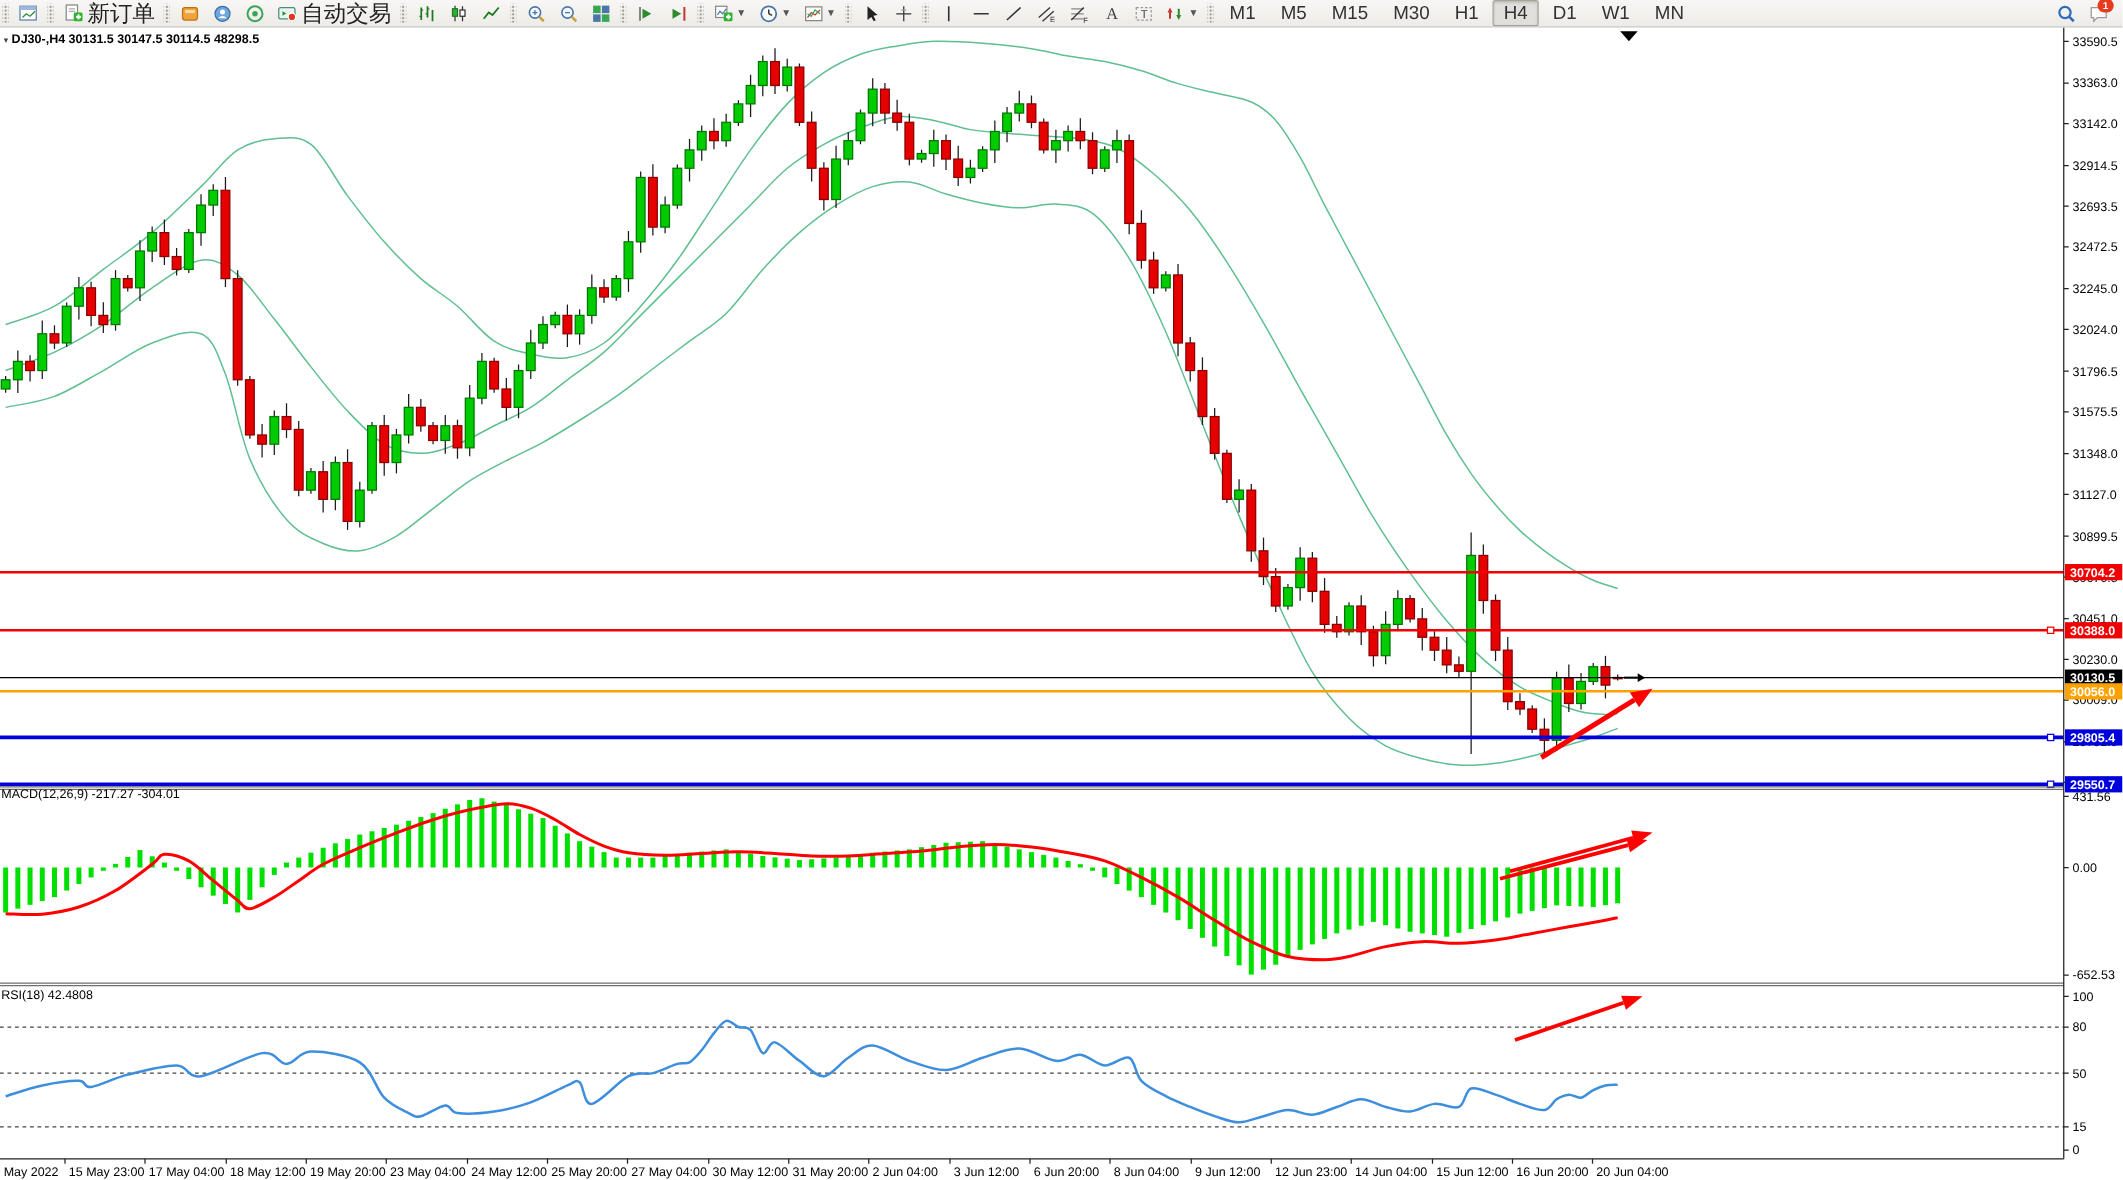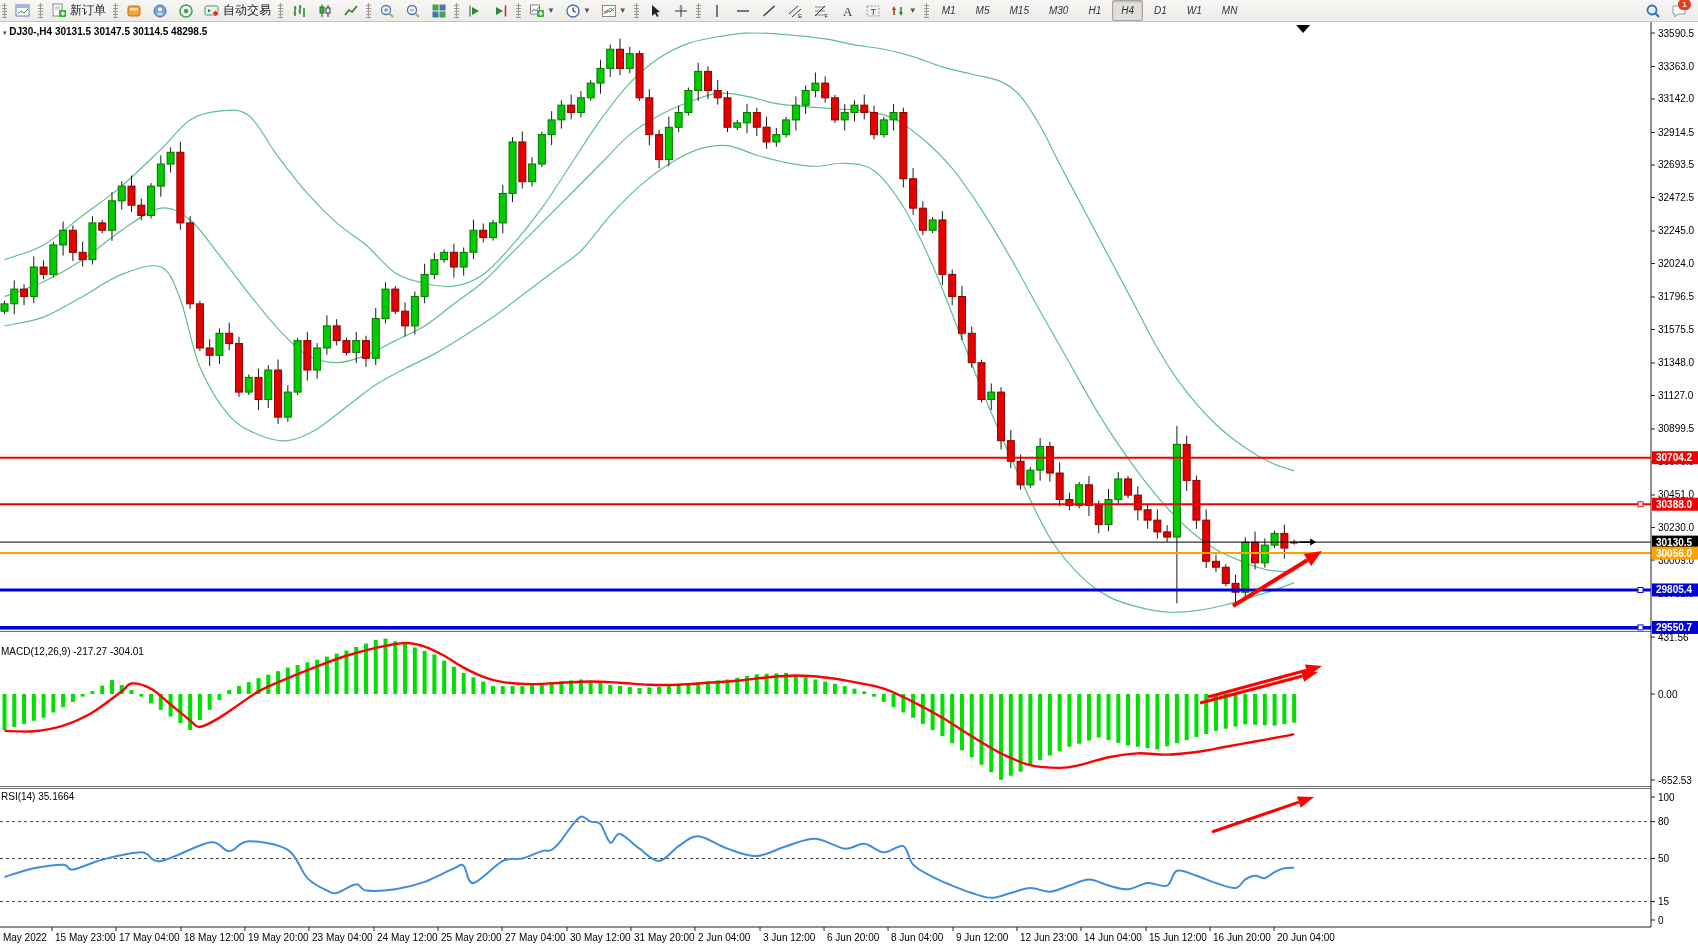--- a/index.html
+++ b/index.html
@@ -6,34 +6,34 @@
     font-family:"Liberation Sans",sans-serif;-webkit-font-smoothing:none;}
   
   #toolbar{position:absolute;left:0;top:0;width:1698px;height:21px;
     background:linear-gradient(#f8f7f5,#ecebe8);border-bottom:1px solid #c9c6c0;
     display:flex;align-items:center;white-space:nowrap;}
   .grip{width:5px;height:15px;margin:0 3px 0 2px;
     background-image:radial-gradient(circle,#9a988f 1px,transparent 1.2px);
     background-size:3px 3px;background-position:1px 1px;flex:0 0 auto;}
   .tbtn{height:19px;display:inline-flex;align-items:center;padding:0 3px;margin:0 1px;
     border:1px solid transparent;border-radius:2px;color:#222;font-size:12px;flex:0 0 auto;cursor:default;}
-  .tbtn .lbl{margin-left:3px;font-size:12px;}
+  .tbtn .lbl{margin-left:3px;font-size:18px;}
   .tbtn .caret{font-size:8px;color:#555;margin-left:2px;}
   .tbtn.active{background:#e0dfdb;border-color:#a8a49c;box-shadow:inset 0 1px 2px rgba(0,0,0,.18);}
-  .tf{font-size:10px;color:#333;padding:0 5px;font-style:italic;}
+  .tf{font-size:15px;color:#333;padding:0 5px;}
   #tb-right{margin-left:auto;display:flex;align-items:center;padding-right:6px;}
   .badge{position:absolute;right:-4px;top:-4px;background:#e83a1e;color:#fff;border-radius:7px;
     min-width:11px;height:11px;font-size:8px;line-height:11px;text-align:center;padding:0 1px;font-weight:bold;}
   .iconwrap{position:relative;display:inline-flex;}
   
   #chartwrap{position:absolute;left:0;top:22px;width:1698px;height:922px;}
   .paneLabel{position:absolute;font-size:10px;color:#000;z-index:5;pointer-events:none;}
   #symline{left:3px;top:4px;font-weight:bold;}
   #symline .drop{font-size:7px;color:#444;font-weight:normal;}
-  #macdlabel{left:1px;top:624px;}
+  #macdlabel{left:1px;top:608px;}
   #rsilabel{left:1px;top:769px;}
 </style>
 </head>
 <body>
 
 <div id="toolbar">
     <span class="grip"></span>
     <span class="tbtn">
       <span class="iconwrap">
         <svg width="16" height="16" viewBox="0 0 16 16">
@@ -337,21 +337,21 @@
     </span>
   </div>
 
 <div id="chartwrap">
   <div id="symline" class="paneLabel">
     <span class="drop">▾</span>
     <span>DJ30-,H4</span>
     <span>30131.5 30147.5 30114.5 48298.5</span>
   </div>
   <div id="macdlabel" class="paneLabel">MACD(12,26,9) -217.27 -304.01</div>
-  <div id="rsilabel" class="paneLabel">RSI(14) 35.1664</div>
+  <div id="rsilabel" class="paneLabel">RSI(18) 42.4808</div>
 
   <svg id="chart" width="1698" height="922">
     <g id="g-bands">
         <path d="M4.5,237.6774573278399C11.013333333333332,235.2250343339219,30.553333333333335,230.32018834608593,43.58,222.96291936433195C56.60666666666666,215.60565038257798,69.63333333333333,203.34353541298802,82.66,193.53384343731605C95.68666666666667,183.72415146164408,108.71333333333332,175.14067098293114,121.74,164.10476751030018C134.76666666666665,153.06886403766921,149.42166666666665,138.35432607416126,160.82,127.3184226015303C172.21833333333333,116.28251912889934,180.35999999999999,104.26564645870118,190.13,97.88934667451441C199.9,91.51304689032764,209.67,89.79635079458505,219.44,89.06062389640965C229.21,88.32489699823425,238.98,85.87247400431627,248.75,93.47498528546204C258.52,101.0774965666078,268.29,121.67784971551893,278.06,134.67569158328428C287.83,147.67353345104962,297.6,160.4261330194232,307.37,171.46203649205415C317.14,182.49793996468512,326.91,192.30763194035706,336.68,200.89111241907003C346.45,209.474592897783,356.22,214.6246811850108,365.99,222.96291936433195C375.76,231.30115754365312,385.53,244.5442417108103,395.29999999999995,250.92054149499705C405.06999999999994,257.2968412791838,414.84,259.0135373749264,424.60999999999996,261.2207180694526C434.37999999999994,263.42789876397876,444.15,265.635079458505,453.91999999999996,264.16362566215423C463.68999999999994,262.69217186580346,473.46,259.25877967431825,483.22999999999996,252.39199529134785C492.99999999999994,245.52521090837746,502.77,233.99882283696292,512.54,222.96291936433195C522.31,211.927015891701,532.08,199.66490092211103,541.85,186.17657445556208C551.62,172.68824798901312,561.39,156.7474985285462,571.16,142.03296056503825C580.93,127.3184226015303,590.7,111.37767314106337,600.47,97.88934667451441C610.24,84.40102020796546,620.01,71.40317834020011,629.78,61.10300176574455C639.55,50.80282519128899,649.3199999999999,42.70982931135963,659.0899999999999,36.08828722778105C668.8599999999999,29.466745144202477,678.63,24.92976260545419,688.4,21.3737492642731C698.17,17.817735923092012,707.9399999999999,16.46890327643712,717.7099999999999,14.752207180694526C727.4799999999999,13.035511084951933,735.6216666666667,11.441436138905239,747.02,11.07357268981754C758.4183333333333,10.705709240729842,773.0733333333333,11.564057288601138,786.0999999999999,12.545026486168334C799.1266666666666,13.52599568373553,813.7816666666666,15.242691779478124,825.18,16.959387875220717C836.5783333333333,18.67608397096331,844.72,21.1285069648813,854.49,22.845203060623895C864.26,24.56189915636649,874.03,25.297626054541887,883.8,27.25956444967628C893.5699999999999,29.221502844810672,903.34,31.673925838728664,913.11,34.61683343143025C922.88,37.55974102413184,932.65,41.97410241318423,942.42,44.917010005885814C952.1899999999999,47.8599175985874,961.9599999999999,49.8218559937218,971.7299999999999,52.27427898763979C981.4999999999999,54.72670198155778,992.8983333333333,55.95291347851677,1001.04,59.63154796939376C1009.1816666666666,63.310182460270745,1014.0666666666666,66.98881695114773,1020.5799999999999,74.3460859329017C1027.0933333333332,81.70335491465568,1033.6066666666666,92.49401608789483,1040.12,103.77516185991759C1046.6333333333332,115.05630763194034,1053.1466666666665,129.5256032960565,1059.6599999999999,142.03296056503825C1066.1733333333332,154.54031783402002,1072.6866666666667,166.55719050421817,1079.2,178.81930547380813C1085.7133333333334,191.0814204433981,1092.2266666666667,203.34353541298802,1098.74,215.60565038257798C1105.2533333333333,227.86776535216794,1111.7666666666667,240.1298803217579,1118.28,252.39199529134785C1124.7933333333333,264.6541102609378,1131.3066666666666,276.91622523052774,1137.82,289.1783402001177C1144.3333333333333,301.44045516970766,1150.8466666666666,314.68353933686484,1157.36,325.9646851088876C1163.8733333333332,337.2458308809103,1170.3866666666665,347.5460074553659,1176.8999999999999,356.86521483225425C1183.4133333333332,366.1844222091426,1189.9266666666667,374.277418089072,1196.44,381.8799293702178C1202.9533333333334,389.48244065136356,1209.4666666666667,396.3492250343339,1215.98,402.4802825191289C1222.4933333333333,408.61134000392383,1229.0066666666667,413.7614282911516,1235.52,418.6662742789876C1242.0333333333333,423.5711202668236,1248.5466666666666,427.985481655876,1255.06,431.9093584461448C1261.5733333333333,435.83323523641354,1268.0866666666666,439.3892485775947,1274.6,442.20953502060036C1281.1133333333332,445.029821463606,1290.8833333333332,447.7274867569158,1294.1399999999999,448.8310771041789" fill="none" stroke="#5fbf8f" stroke-width="1.2"></path>
         <path d="M4.5,274.46380223660975C11.013333333333332,272.01137924269176,30.553333333333335,265.88032175789675,43.58,259.7492642731018C56.60666666666666,253.61820678830682,69.63333333333333,246.26093780655287,82.66,237.6774573278399C95.68666666666667,229.09397684912693,108.71333333333332,216.83186187953697,121.74,208.248381400824C134.76666666666665,199.66490092211103,149.42166666666665,187.89327055130468,160.82,186.17657445556208C172.21833333333333,184.45987835981947,180.35999999999999,190.10045124583087,190.13,197.94820482636845C199.9,205.79595840690604,209.67,221.00098096919754,219.44,233.2630959387875C229.21,245.52521090837746,238.98,259.2587796743182,248.75,271.52089464390815C258.52,283.7830096134981,268.29,296.5356091818717,278.06,306.83578575632725C287.83,317.13596233078283,297.6,327.68138120463016,307.37,333.32195409064155C317.14,338.96252697665295,326.91,340.67922307239553,336.68,340.67922307239553C346.45,340.67922307239553,356.22,337.0005885815185,365.99,333.32195409064155C375.76,329.6433195997646,385.53,323.5122621149696,395.29999999999995,318.6074161271336C405.06999999999994,313.7025701392976,414.84,310.02393564842066,424.60999999999996,303.89287816362565C434.37999999999994,297.76182067883065,444.15,289.1783402001177,453.91999999999996,281.8210712183637C463.68999999999994,274.46380223660975,473.46,268.33274475181474,483.22999999999996,259.7492642731018C492.99999999999994,251.16578379438883,502.77,240.1298803217579,512.54,230.32018834608593C522.31,220.51049637041396,532.08,210.700804394742,541.85,200.89111241907003C551.62,191.08142044339806,561.39,181.27172846772612,571.16,171.46203649205415C580.93,161.6523445163822,590.7,151.84265254071022,600.47,142.03296056503825C610.24,132.22326858936628,620.01,120.69688051795174,629.78,112.60388463802236C639.55,104.51088875809299,649.3199999999999,98.87031587208162,659.0899999999999,93.47498528546204C668.8599999999999,88.07965469884246,678.63,83.91053560918186,688.4,80.23190111830488C698.17,76.55326662742789,707.9399999999999,72.3841475377673,717.7099999999999,71.40317834020011C727.4799999999999,70.42220914263292,737.25,72.62938983715911,747.02,74.3460859329017C756.79,76.06278202864429,766.56,79.98665881891309,776.3299999999999,81.70335491465568C786.0999999999999,83.42005101039827,795.87,83.78791445948596,805.64,84.64626250735726C815.41,85.50461055522857,825.18,86.11771630370806,834.9499999999999,86.85344320188347C844.7199999999999,87.58917010005887,854.49,87.46654895036296,864.26,89.06062389640965C874.03,90.65469884245634,883.8,91.75828918971945,893.5699999999999,96.41789287816363C903.3399999999999,101.0774965666078,913.11,108.68000784775359,922.88,117.01824602707475C932.65,125.35648420639592,942.42,134.67569158328428,952.1899999999999,146.44732195409063C961.9599999999999,158.21895232489697,971.73,172.68824798901312,981.5,187.64802825191288C991.27,202.60780851481263,1001.04,219.28428487345496,1010.81,236.2060035314891C1020.5799999999999,253.12772218952324,1030.35,271.76613694329995,1040.12,289.1783402001177C1049.8899999999999,306.59054345693545,1059.66,323.5122621149696,1069.43,340.67922307239553C1079.2,357.8461840298215,1088.97,376.2393564842064,1098.74,392.1801059446733C1108.51,408.1208554051402,1118.28,422.5901510692564,1128.05,436.32371983519715C1137.82,450.0572886011379,1147.59,463.05513046890326,1157.36,474.5815185403178C1167.1299999999999,486.10790661173235,1176.8999999999999,496.6533254855797,1186.6699999999998,505.4820482636845C1196.4399999999998,514.3107710417893,1206.21,521.6680400235432,1215.98,527.5538552089464C1225.75,533.4396703943496,1237.1483333333333,537.4861683343142,1245.29,540.7969393761035C1253.4316666666666,544.1077104178928,1258.3166666666666,545.9470276633314,1264.83,547.4184814596822C1271.3433333333332,548.889935256033,1279.485,549.3804198548166,1284.37,549.6256621542084C1289.2549999999999,549.8709044536001,1292.5116666666665,549.0125564057288,1294.1399999999999,548.8899352560329" fill="none" stroke="#5fbf8f" stroke-width="1.2"></path>
         <path d="M4.5,303.89287816362565C11.013333333333332,302.4214243672749,30.553333333333335,299.9690013733569,43.58,295.0641553855209C56.60666666666666,290.1593093976849,69.63333333333333,281.5758289189719,82.66,274.46380223660975C95.68666666666667,267.3517755542476,108.71333333333332,257.2968412791838,121.74,252.39199529134785C134.76666666666665,247.48714930351187,151.04999999999998,240.86560721993328,160.82,245.03472630959388C170.59,249.20384539925448,173.84666666666666,260.730233470669,180.35999999999999,277.40670982931135C186.8733333333333,294.0831861879537,191.75833333333333,325.7194428094958,199.89999999999998,345.0935844614479C208.04166666666663,364.46772611340003,219.43999999999997,382.3704139690014,229.20999999999998,393.65155974102413C238.98,404.93270551304687,248.74999999999997,408.6113400039239,258.52,412.78045909358445C268.28999999999996,416.949578183245,278.06,419.6472434765548,287.83,418.6662742789876C297.59999999999997,417.6853050814204,307.37,412.53521679419265,317.14,406.89464390818125C326.90999999999997,401.25407102216985,336.68,392.1801059446733,346.45,384.8228369629193C356.21999999999997,377.46556798116535,365.99,369.1273298018442,375.76,362.75103001765746C385.53,356.3747302334707,395.3,351.71512654502646,405.07,346.5650382577987C414.84,341.4149499705709,424.61,337.2458308809103,434.38,331.8505002942907C444.15,326.45516970767113,453.92,320.3241122228762,463.69,314.19305473808123C473.46,308.0619972532863,483.23,301.93093976849127,493,295.0641553855209C502.77,288.19737100255054,512.54,280.34961742201295,522.31,272.992348440259C532.0799999999999,265.635079458505,541.85,258.27781047675103,551.62,250.92054149499705C561.39,243.56327251324308,571.16,238.4131842260153,580.93,228.84873454973513C590.6999999999999,219.28428487345496,600.47,204.3245046105552,610.24,193.53384343731605C620.01,182.7431822640769,629.78,172.68824798901315,639.55,164.10476751030018C649.3199999999999,155.5212870315872,659.09,148.16401804983323,668.86,142.03296056503825C678.63,135.90190308024327,688.4,130.38395134392778,698.17,127.3184226015303C707.9399999999999,124.25289385913281,717.71,122.65881891308612,727.48,123.63978811065333C737.25,124.62075730822053,747.02,130.3839513439278,756.79,133.2042377869335C766.56,136.0245242299392,776.3299999999999,138.72218952324897,786.0999999999999,140.56150676868745C795.8699999999999,142.40082401412593,805.64,144.11752010986854,815.41,144.24014125956444C825.18,144.36276240926034,834.9499999999999,140.56150676868748,844.7199999999999,141.29723366686287C854.4899999999999,142.03296056503825,864.26,141.41985481655877,874.03,148.65450264861684C883.8,155.8891504806749,893.5699999999999,168.88699234844026,903.3399999999999,184.7051206592113C913.1099999999999,200.52324896998235,922.88,221.49146556798115,932.65,243.56327251324308C942.42,265.635079458505,952.1899999999999,292.61173239160286,961.9599999999999,317.1359623307828C971.7299999999999,341.6601922699627,981.5,367.41063370610163,991.27,390.7086521483225C1001.04,414.0066705905434,1010.81,436.0784775358054,1020.5799999999999,456.9240729841083C1030.35,477.7696684324112,1040.12,499.8414753776732,1049.8899999999999,515.7822248381401C1059.6599999999999,531.722974298607,1069.43,542.758877771238,1079.2,552.5685697469099C1088.97,562.3782617225819,1098.74,569.2450461055522,1108.51,574.6403766921718C1118.28,580.0357072787914,1128.05,582.3655091230135,1137.82,584.9405532666274C1147.59,587.5155974102413,1157.36,589.4775358053757,1167.1299999999999,590.0906415538552C1176.8999999999999,590.7037473023347,1186.67,589.8453992544634,1196.44,588.6191877575044C1206.21,587.3929762605454,1215.98,585.1857955660191,1225.75,582.7333725721012C1235.52,580.2809495781833,1246.9183333333333,576.3570727879144,1255.06,573.9046497939964C1263.2016666666666,571.4522268000785,1268.0866666666666,570.2260153031194,1274.6,568.0188346085932C1281.1133333333332,565.811653914067,1290.8833333333332,561.8877771237983,1294.1399999999999,560.6615656268393" fill="none" stroke="#5fbf8f" stroke-width="1.2"></path>
       </g>
     <g id="g-candles">
         <line x1="4.5" y1="278.8781636256621" x2="4.5" y2="292.1212477928193" stroke="#1a1a1a" stroke-width="1"></line>
         <rect x="1" y="281.8210712183637" width="7" height="7.357268981753975" fill="#00cc00" stroke="#007700" stroke-width="1"></rect>

